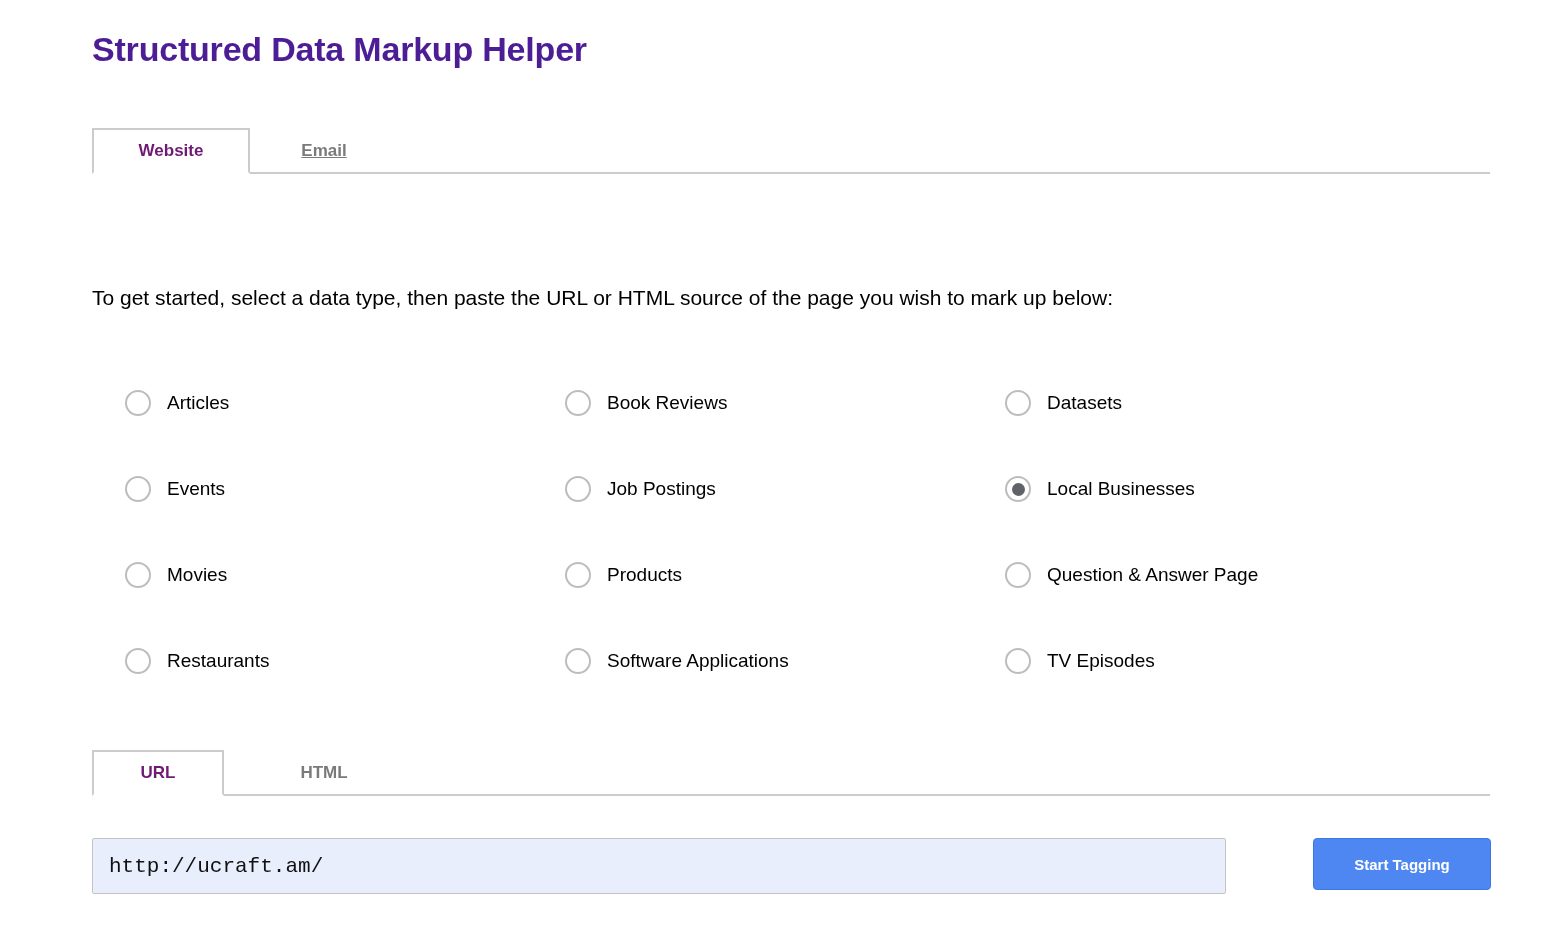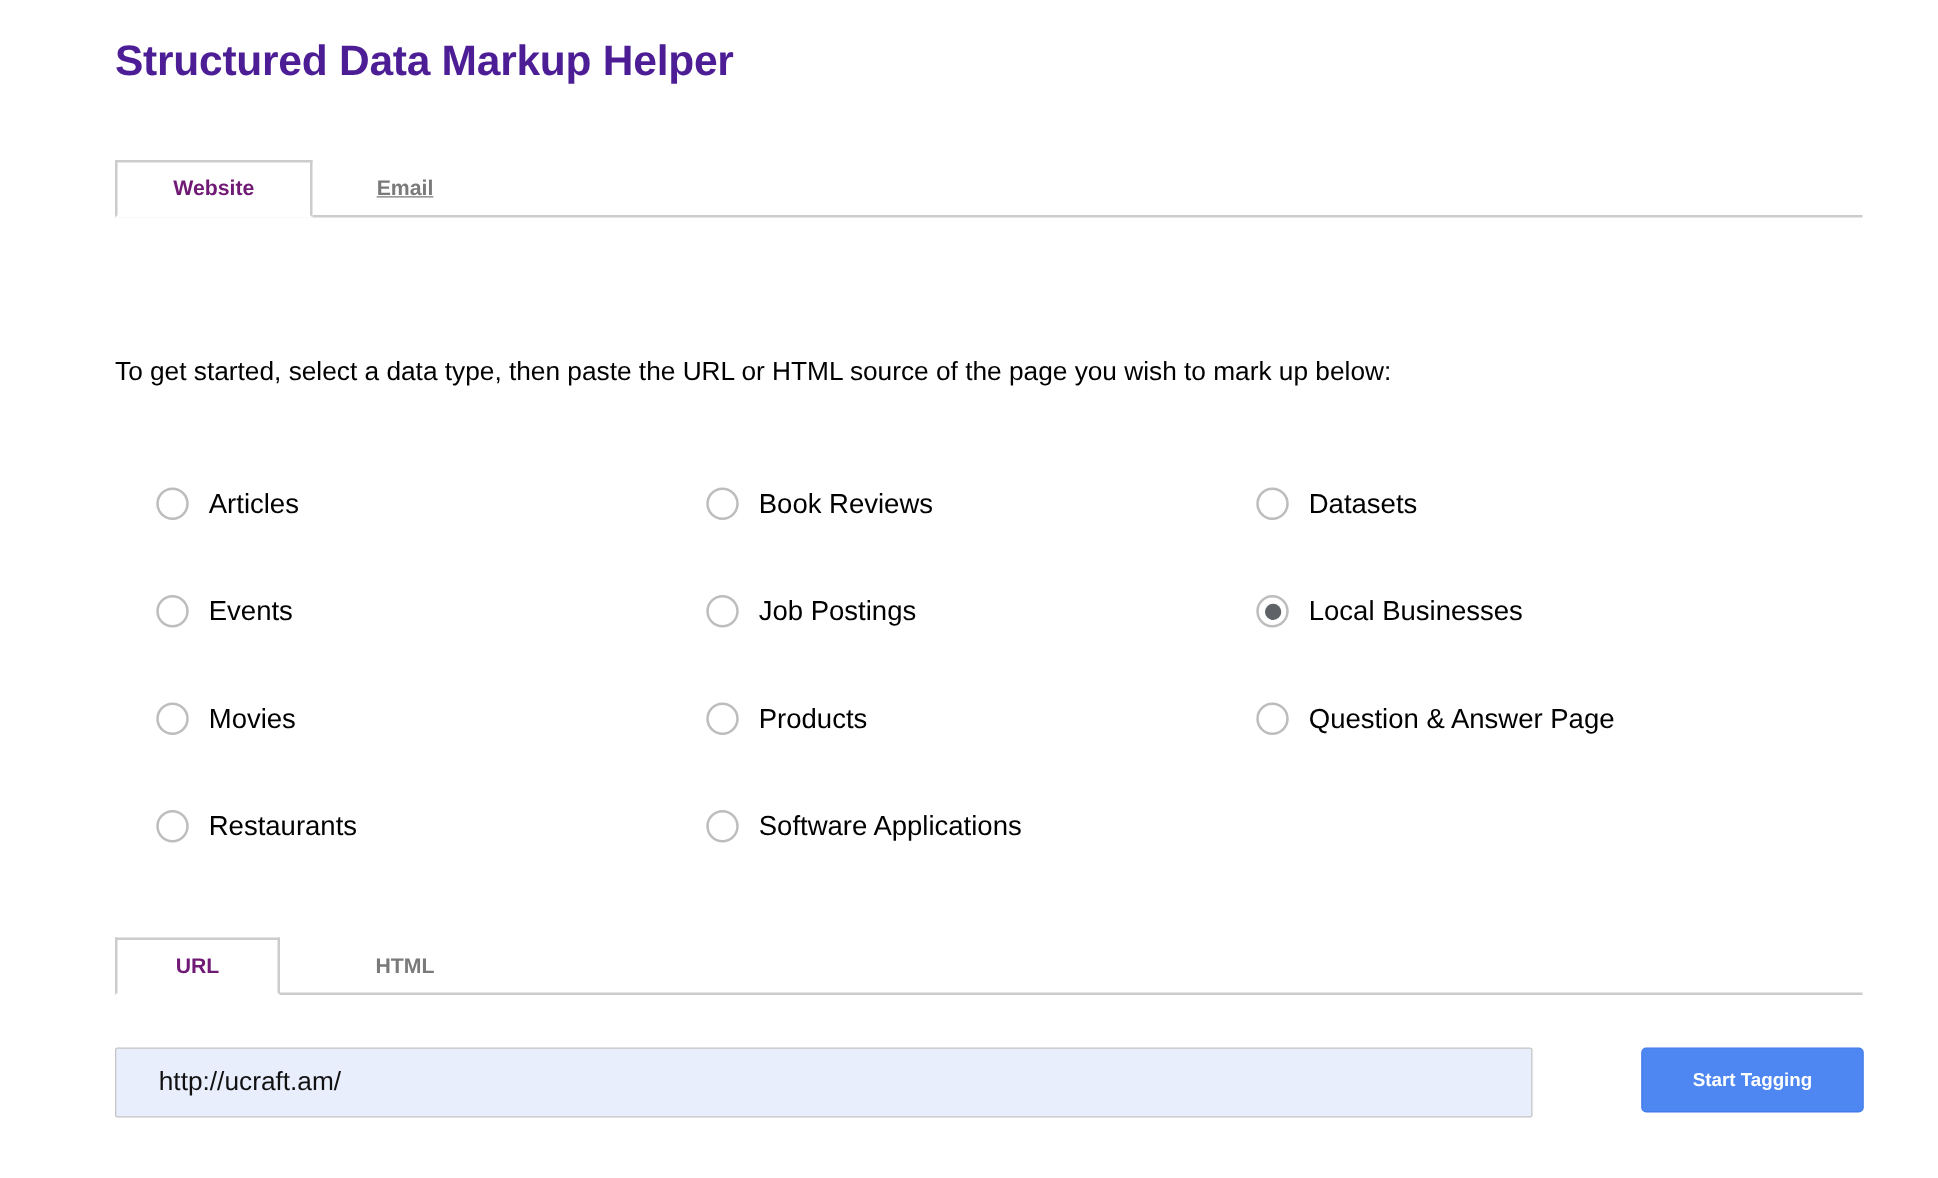--- a/index.html
+++ b/index.html
@@ -134,21 +134,21 @@
     top: 50%;
     width: 13px;
     height: 13px;
     margin-left: -6.5px;
     margin-top: -6.5px;
     border-radius: 50%;
     background: #5f6368;
   }
   .radio-label {
     margin-left: 16px;
-    font-size: 22px;
+    font-size: 19px;
     color: #000000;
     white-space: nowrap;
   }
 
   
   .url-row {
     position: absolute;
     left: 92px;
     top: 838px;
     width: 1400px;
@@ -157,24 +157,24 @@
   .url-input {
     position: absolute;
     left: 0;
     top: 0;
     width: 1134px;
     height: 56px;
     box-sizing: border-box;
     background: #e8eefc;
     border: 1px solid #c4c4c4;
     border-radius: 2px;
-    font-family: Liberation Sans, sans-serif;
+    font-family: Liberation Mono, monospace;
     font-size: 21px;
     color: #111111;
-    padding: 0 34px;
+    padding: 0 16px;
     outline: none;
   }
   .start-button {
     position: absolute;
     left: 1221px;
     top: 0;
     width: 178px;
     height: 52px;
     background: #4e87f2;
     color: #ffffff;
@@ -255,20 +255,24 @@
         <span class="radio-label">Datasets</span>
       </div>
       <div class="radio-row checked">
         <span class="radio-mark"></span>
         <span class="radio-label">Local Businesses</span>
       </div>
       <div class="radio-row">
         <span class="radio-mark"></span>
         <span class="radio-label">Question &amp; Answer Page</span>
       </div>
+      <div class="radio-row">
+        <span class="radio-mark"></span>
+        <span class="radio-label">TV Episodes</span>
+      </div>
     </div>
 
   </div>
 
   <div class="tabstrip" id="tabstrip-source">
     <div class="tab active" id="tab-url">
       <span>URL</span>
     </div>
     <div class="tab inactive" id="tab-html">
       <span>HTML</span>

